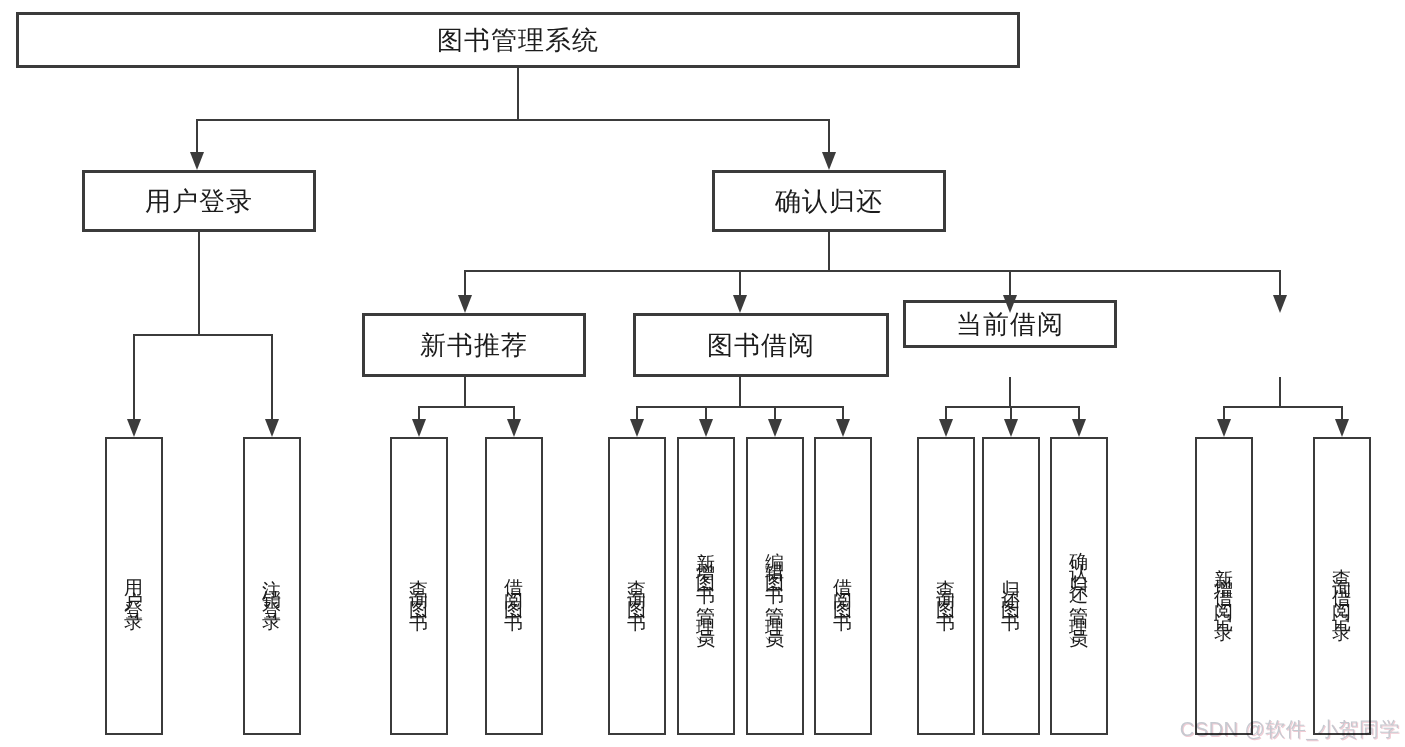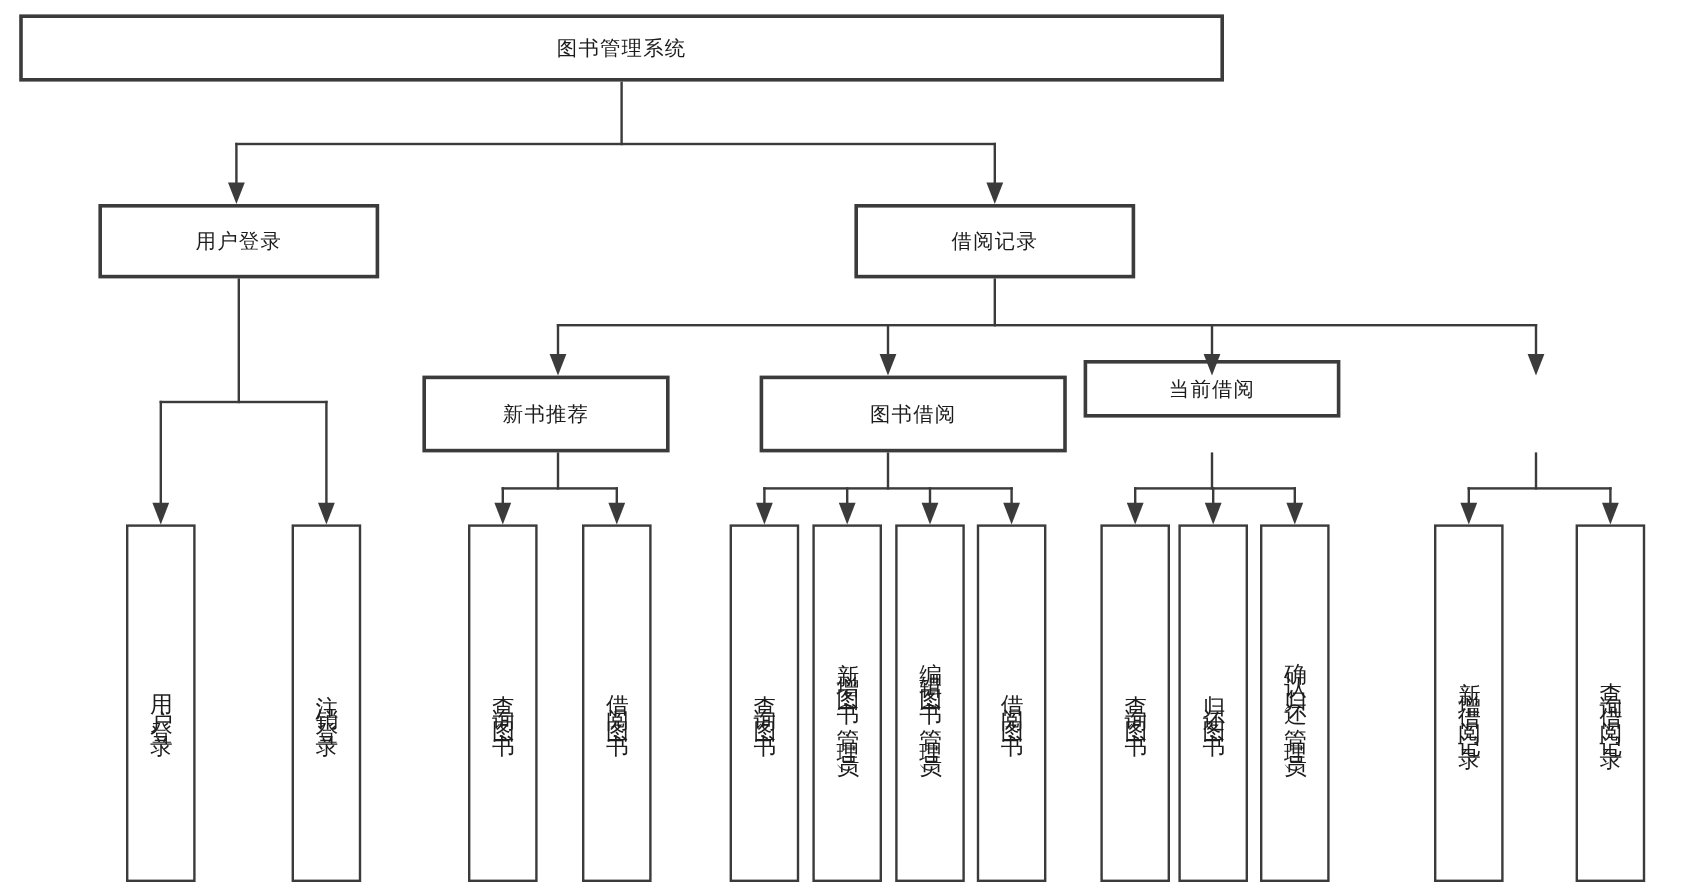--- a/index.html
+++ b/index.html
@@ -15,21 +15,21 @@
     background:var(--bg);
     font-family:"Liberation Sans","DejaVu Sans",sans-serif;
     overflow:hidden;
   }
   .box{
     position:absolute;
     box-sizing:border-box;
     border:3px solid var(--line);
     background:transparent;
     display:flex;align-items:center;justify-content:center;
-    font-size:17px;color:var(--text);
+    font-size:26px;color:var(--text);
     letter-spacing:1px;
     text-align:center;
     z-index:2;
   }
   .leaf{
     border-width:2px;
     font-size:19px;
   }
   .vert{
     writing-mode:vertical-rl;
@@ -60,20 +60,21 @@
     mix-blend-mode:multiply;
     text-shadow:1px 1px 0 #f0ccd4;
     white-space:nowrap;
   }
 </style>
 </head>
 <body>
 
 <div id="stage">
 
+  <div class="watermark">CSDN @软件_小贺同学</div>
 
   <div>
     <div class="line" style="left:517px;top:68px;width:2px;height:53px"></div>
     <div class="line" style="left:196px;top:119px;width:634px;height:2px"></div>
     <div class="line" style="left:196px;top:119px;width:2px;height:35px"></div>
     <div class="arrow" style="left:190px;top:152px"></div>
     <div class="line" style="left:828px;top:119px;width:2px;height:35px"></div>
     <div class="arrow" style="left:822px;top:152px"></div>
   </div>
 
@@ -137,23 +138,23 @@
     <div class="line" style="left:1223px;top:406px;width:120px;height:2px"></div>
     <div class="line" style="left:1223px;top:406px;width:2px;height:15px"></div>
     <div class="arrow" style="left:1217px;top:419px"></div>
     <div class="line" style="left:1341px;top:406px;width:2px;height:15px"></div>
     <div class="arrow" style="left:1335px;top:419px"></div>
   </div>
 
   <div class="box" style="left:16px;top:12px;width:1004px;height:56px">图书管理系统</div>
 
   <div class="box" style="left:82px;top:170px;width:234px;height:62px">用户登录</div>
-  <div class="box" style="left:712px;top:170px;width:234px;height:62px">借阅记录</div>
+  <div class="box" style="left:712px;top:170px;width:234px;height:62px">确认归还</div>
 
-  <div class="box" style="left:352px;top:313px;width:206px;height:64px">新书推荐</div>
+  <div class="box" style="left:362px;top:313px;width:224px;height:64px">新书推荐</div>
   <div class="box" style="left:633px;top:313px;width:256px;height:64px">图书借阅</div>
   <div class="box" style="left:903px;top:300px;width:214px;height:48px">当前借阅</div>
 
   <div class="box leaf vert" style="left:105px;top:437px;width:58px;height:298px">用户登录</div>
   <div class="box leaf vert" style="left:243px;top:437px;width:58px;height:298px">注销登录</div>
 
   <div class="box leaf vert" style="left:390px;top:437px;width:58px;height:298px">查询图书</div>
   <div class="box leaf vert" style="left:485px;top:437px;width:58px;height:298px">借阅图书</div>
 
   <div class="box leaf vert" style="left:608px;top:437px;width:58px;height:298px">查询图书</div>

